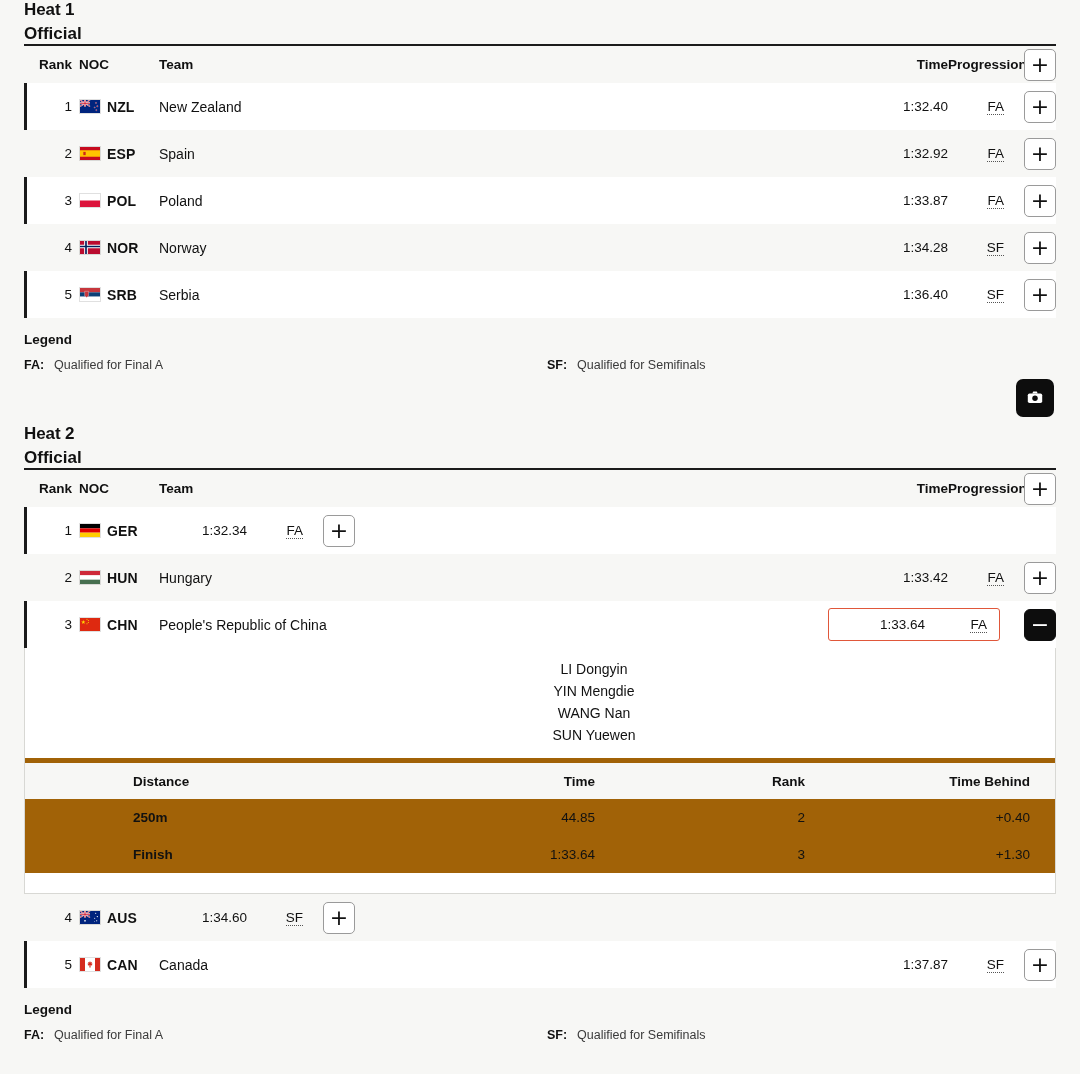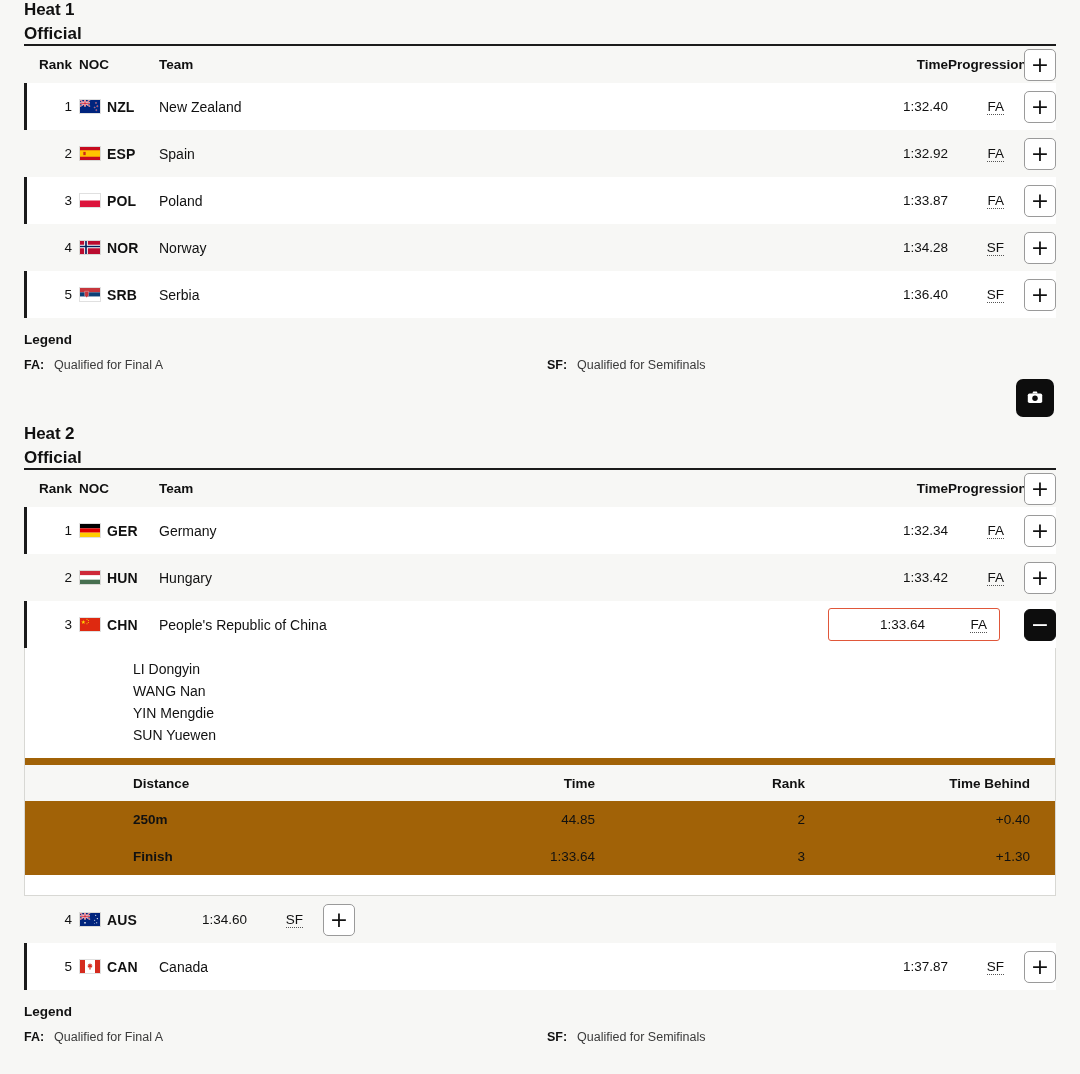--- a/index.html
+++ b/index.html
@@ -133,21 +133,22 @@
   
   .detail-panel {
     border: 1px solid #d8d8d4;
     border-top: none;
     background: #ffffff;
     margin-left: 0px;
     box-sizing: border-box;
   }
   .athletes {
     padding: 10px 0 12px 108px;
-    border-bottom: 7px solid #a16207;
+    border-bottom: 5px solid #a16207;
+    text-align: center;
   }
   .athlete {
     font-size: 14px;
     line-height: 22px;
     color: #111;
   }
   .splits-head {
     display: flex;
     align-items: center;
     height: 36px;
@@ -416,21 +417,20 @@
         <div class="c-noc">
           <span class="flag">
             <svg viewBox="0 0 60 40" preserveAspectRatio="none">
                 <rect width="60" height="13.3" fill="#000000"></rect>
                 <rect y="13.3" width="60" height="13.4" fill="#dd0000"></rect>
                 <rect y="26.7" width="60" height="13.3" fill="#ffce00"></rect>
               </svg>
           </span>
           <span class="noc-code">GER</span>
         </div>
-        <div class="c-team">Germany</div>
         <div class="c-time">1:32.34</div>
         <div class="c-prog"><span class="prog-abbr">FA</span></div>
         <div class="c-btn">
           <button class="btn-sq">
             <span class="glyph">+</span>
           </button>
         </div>
       </div>
 
       <div class="row alt">
@@ -480,22 +480,22 @@
         <div class="c-btn">
           <button class="btn-sq dark">
             <span class="glyph">−</span>
           </button>
         </div>
       </div>
 
       <div class="detail-panel">
         <div class="athletes">
           <div class="athlete">LI Dongyin</div>
+          <div class="athlete">YIN Mengdie</div>
           <div class="athlete">WANG Nan</div>
-          <div class="athlete">YIN Mengdie</div>
           <div class="athlete">SUN Yuewen</div>
         </div>
 
         <div class="splits-head">
           <div class="s-dist">Distance</div>
           <div class="s-time">Time</div>
           <div class="s-rank">Rank</div>
           <div class="s-behind">Time Behind</div>
         </div>
 

